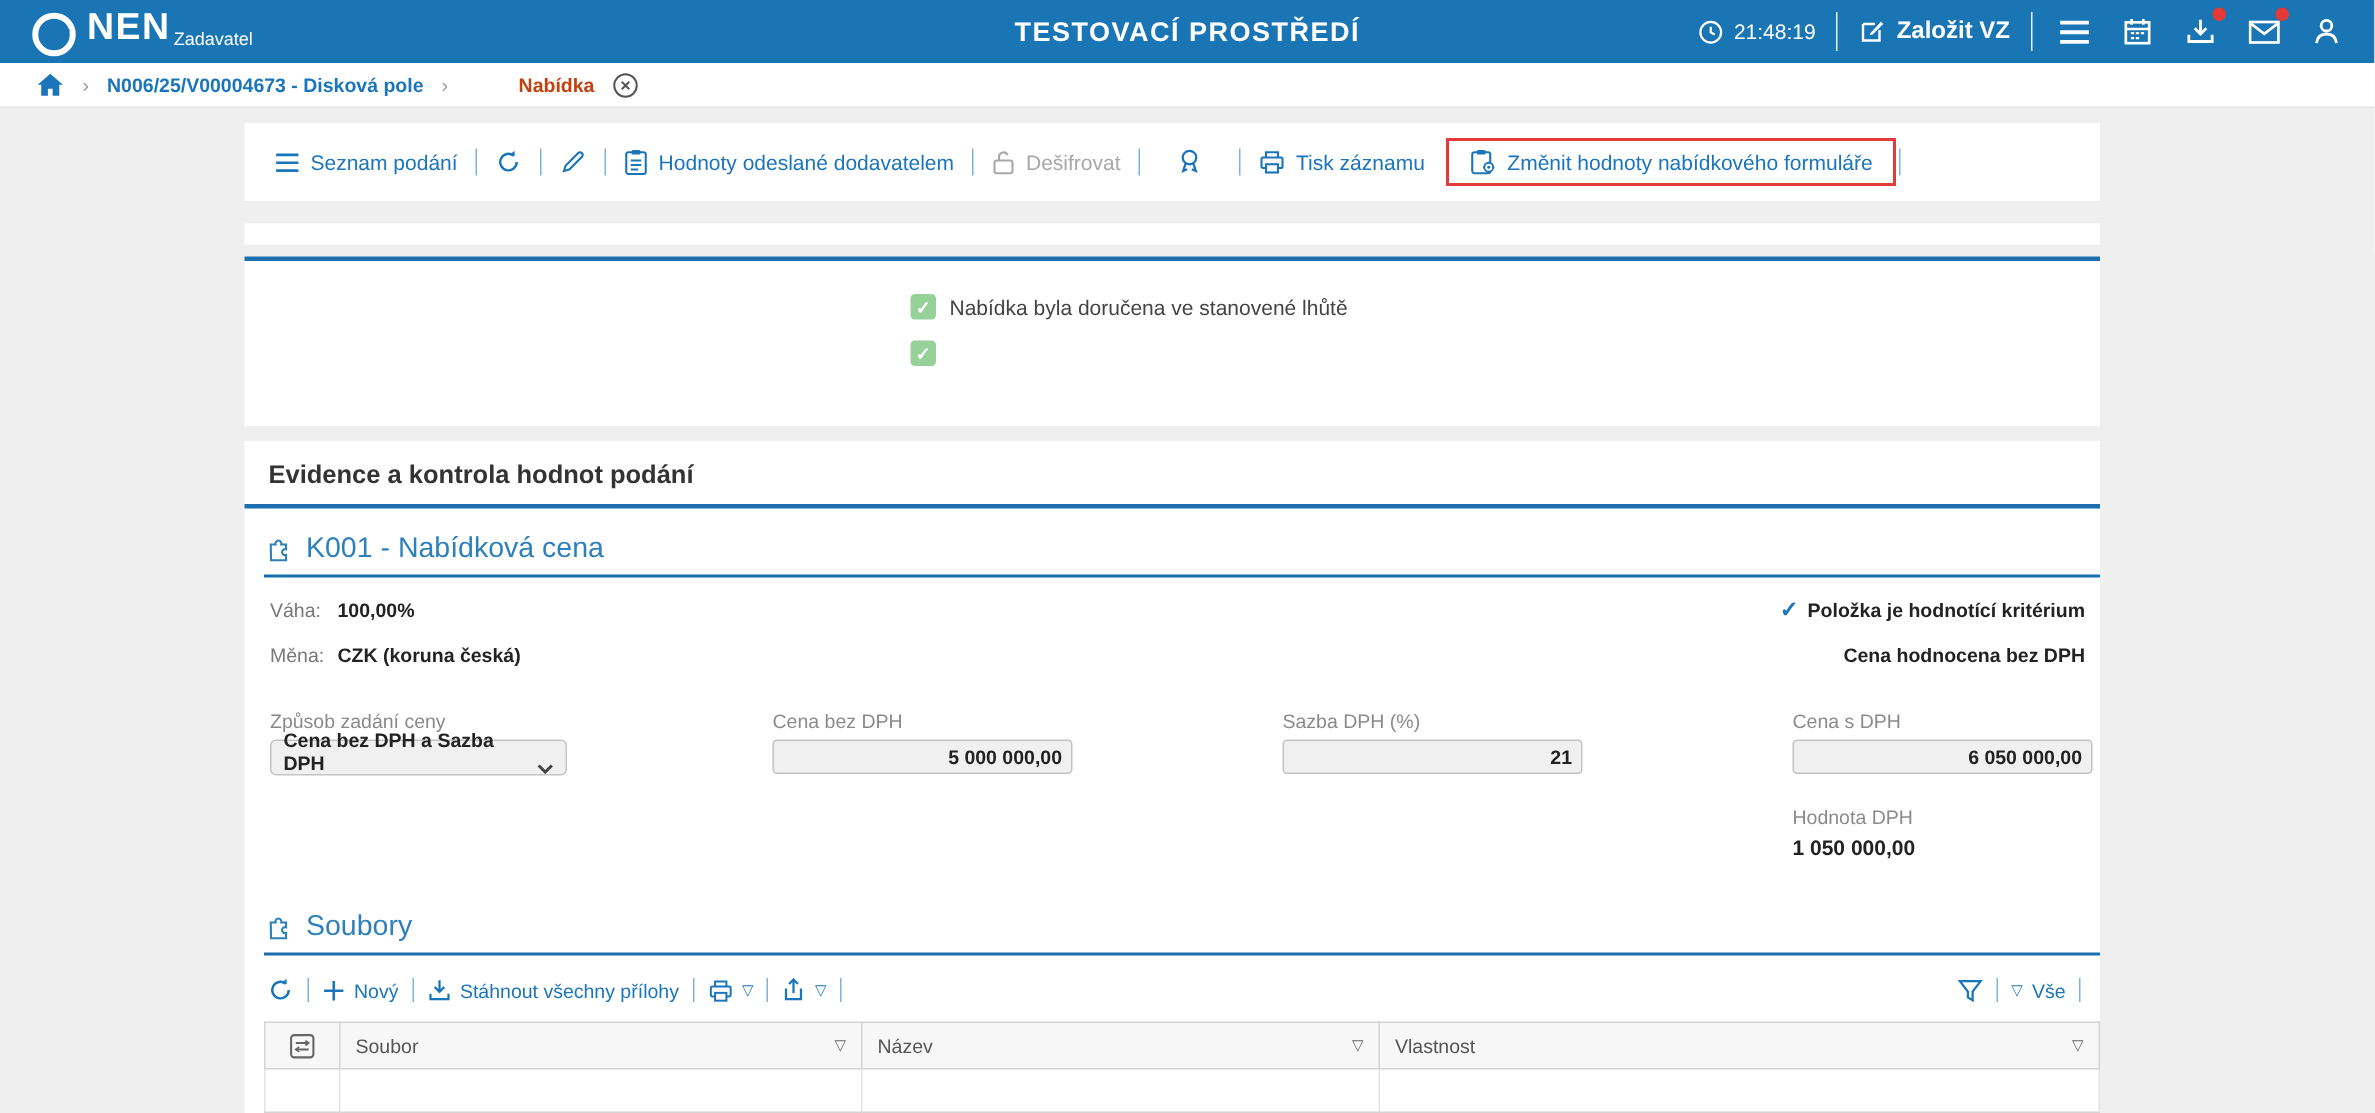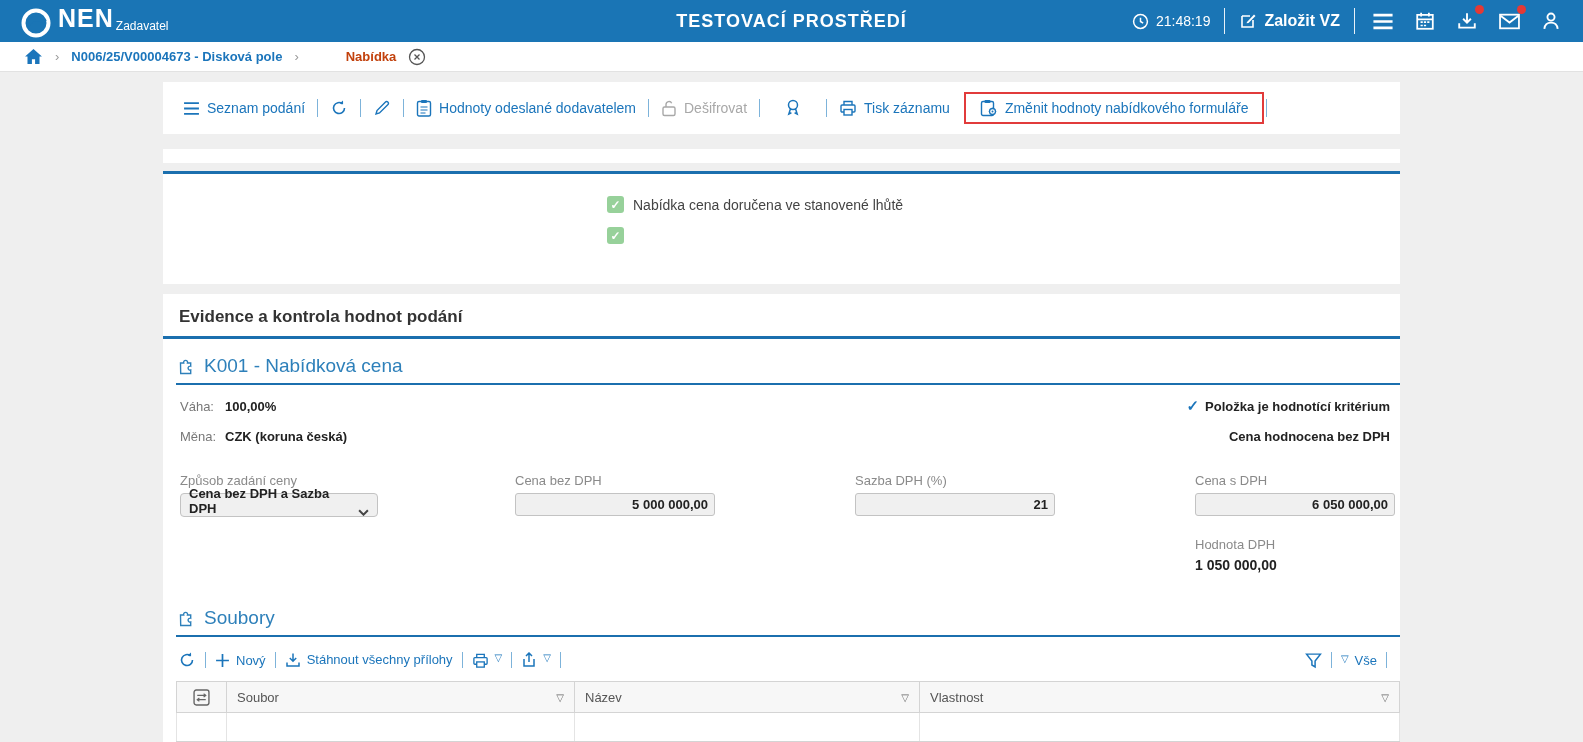--- a/index.html
+++ b/index.html
@@ -67,21 +67,21 @@
   .col2 { margin-left:137px; width:200px; }
   .col3 { margin-left:140px; width:200px; }
   .col4 { margin-left:140px; width:200px; }
   .dph-block { margin-left:1032px; margin-top:20px; width:200px; font-size:13px; }
   .dph-label { color:#8a8a8a; margin-bottom:5px; }
   .dph-value { font-weight:bold; font-size:14px; color:#222; }
 
   
   .files-header { margin-top:34px; }
   .files-toolbar { display:flex; align-items:center; margin:8px 13px 0 13px; height:30px; font-size:13px; color:#1b75bb; }
-  .ft-item { display:flex; gap:6px; padding:0 9px; cursor:pointer; white-space:nowrap; }
+  .ft-item { display:flex; align-items:center; gap:6px; padding:0 9px; cursor:pointer; white-space:nowrap; }
   .ft-sep { width:1px; height:16px; background:#7db3da; }
   .ft-right { margin-left:auto; display:flex; align-items:center; }
   .tri { font-size:10px; color:#1b75bb; }
 
   .file-table { margin:6px 13px 0 13px; width:1224px; border-collapse:collapse; font-size:13px; }
   .file-table th { background:#f7f7f7; border:1px solid #d4d4d4; font-weight:normal; color:#555; text-align:left; height:31px; padding:0 10px; }
   .file-table td { border-bottom:1px solid #d4d4d4; border-left:1px solid #e4e4e4; border-right:1px solid #e4e4e4; height:29px; padding:0 10px; background:#fff; }
   .th-inner { display:flex; align-items:center; justify-content:space-between; }
   .sort-tri { color:#666; font-size:10px; cursor:pointer; }
 
@@ -274,21 +274,21 @@
     <div class="tb-sep"></div>
   </div>
 
   <div class="spacer-strip"></div>
 
   <div class="panel section-panel">
     <div class="section-rule"></div>
     <div class="check-area">
       <div class="check-row">
         <span class="green-box">✓</span>
-        <span>Nabídka cena doručena ve stanovené lhůtě</span>
+        <span>Nabídka byla doručena ve stanovené lhůtě</span>
       </div>
       <div class="check-row">
         <span class="green-box">✓</span>
       </div>
     </div>
   </div>
 
   <div class="panel section-panel evidence-panel">
     <div class="section-title">Evidence a kontrola hodnot podání</div>
     <div class="section-rule"></div>

